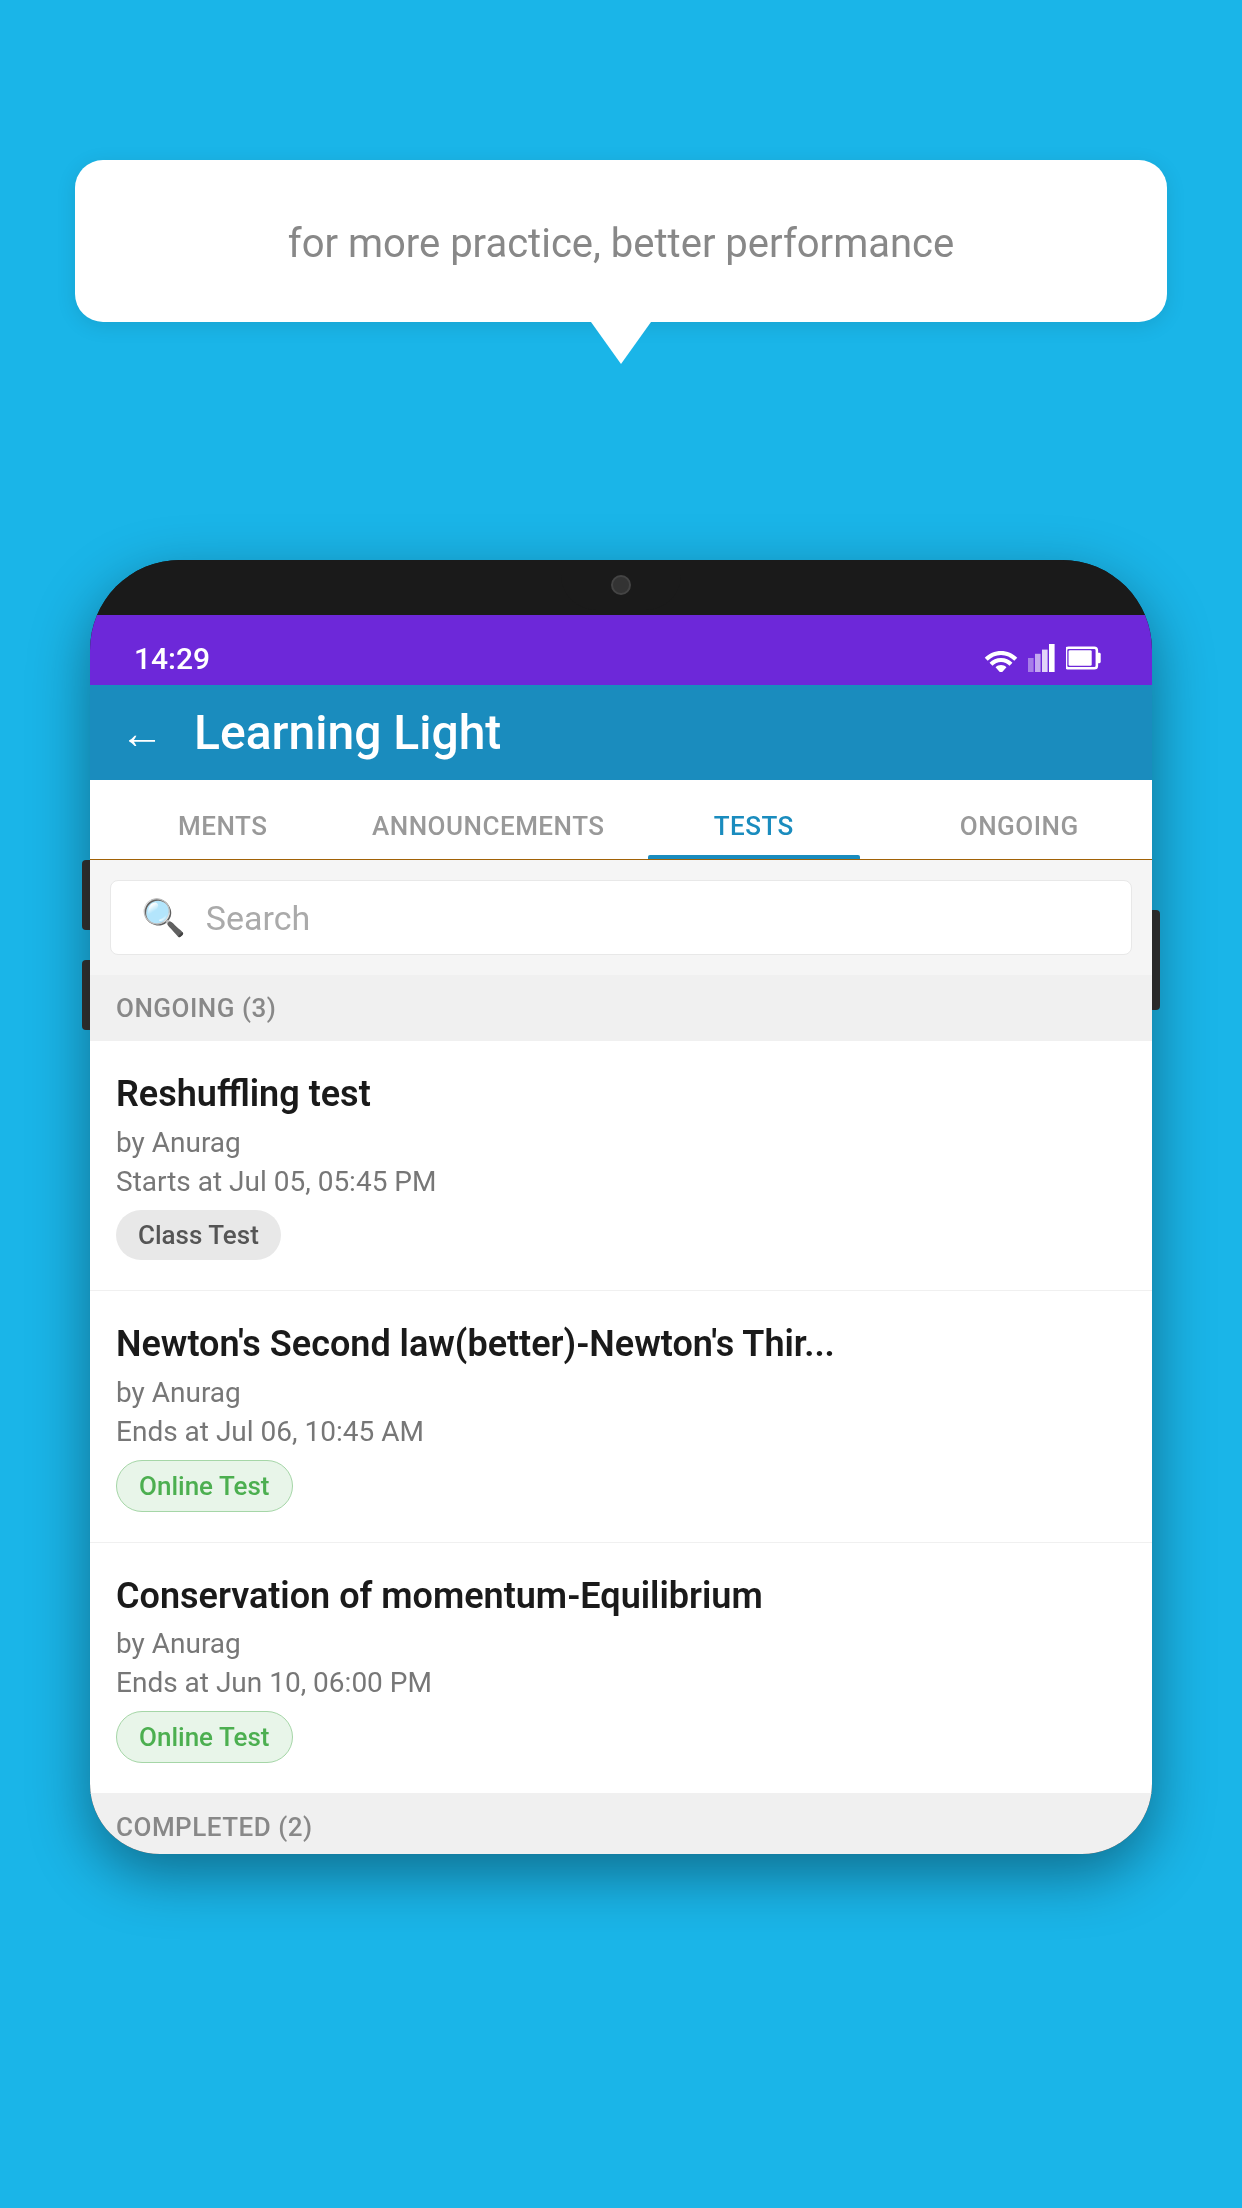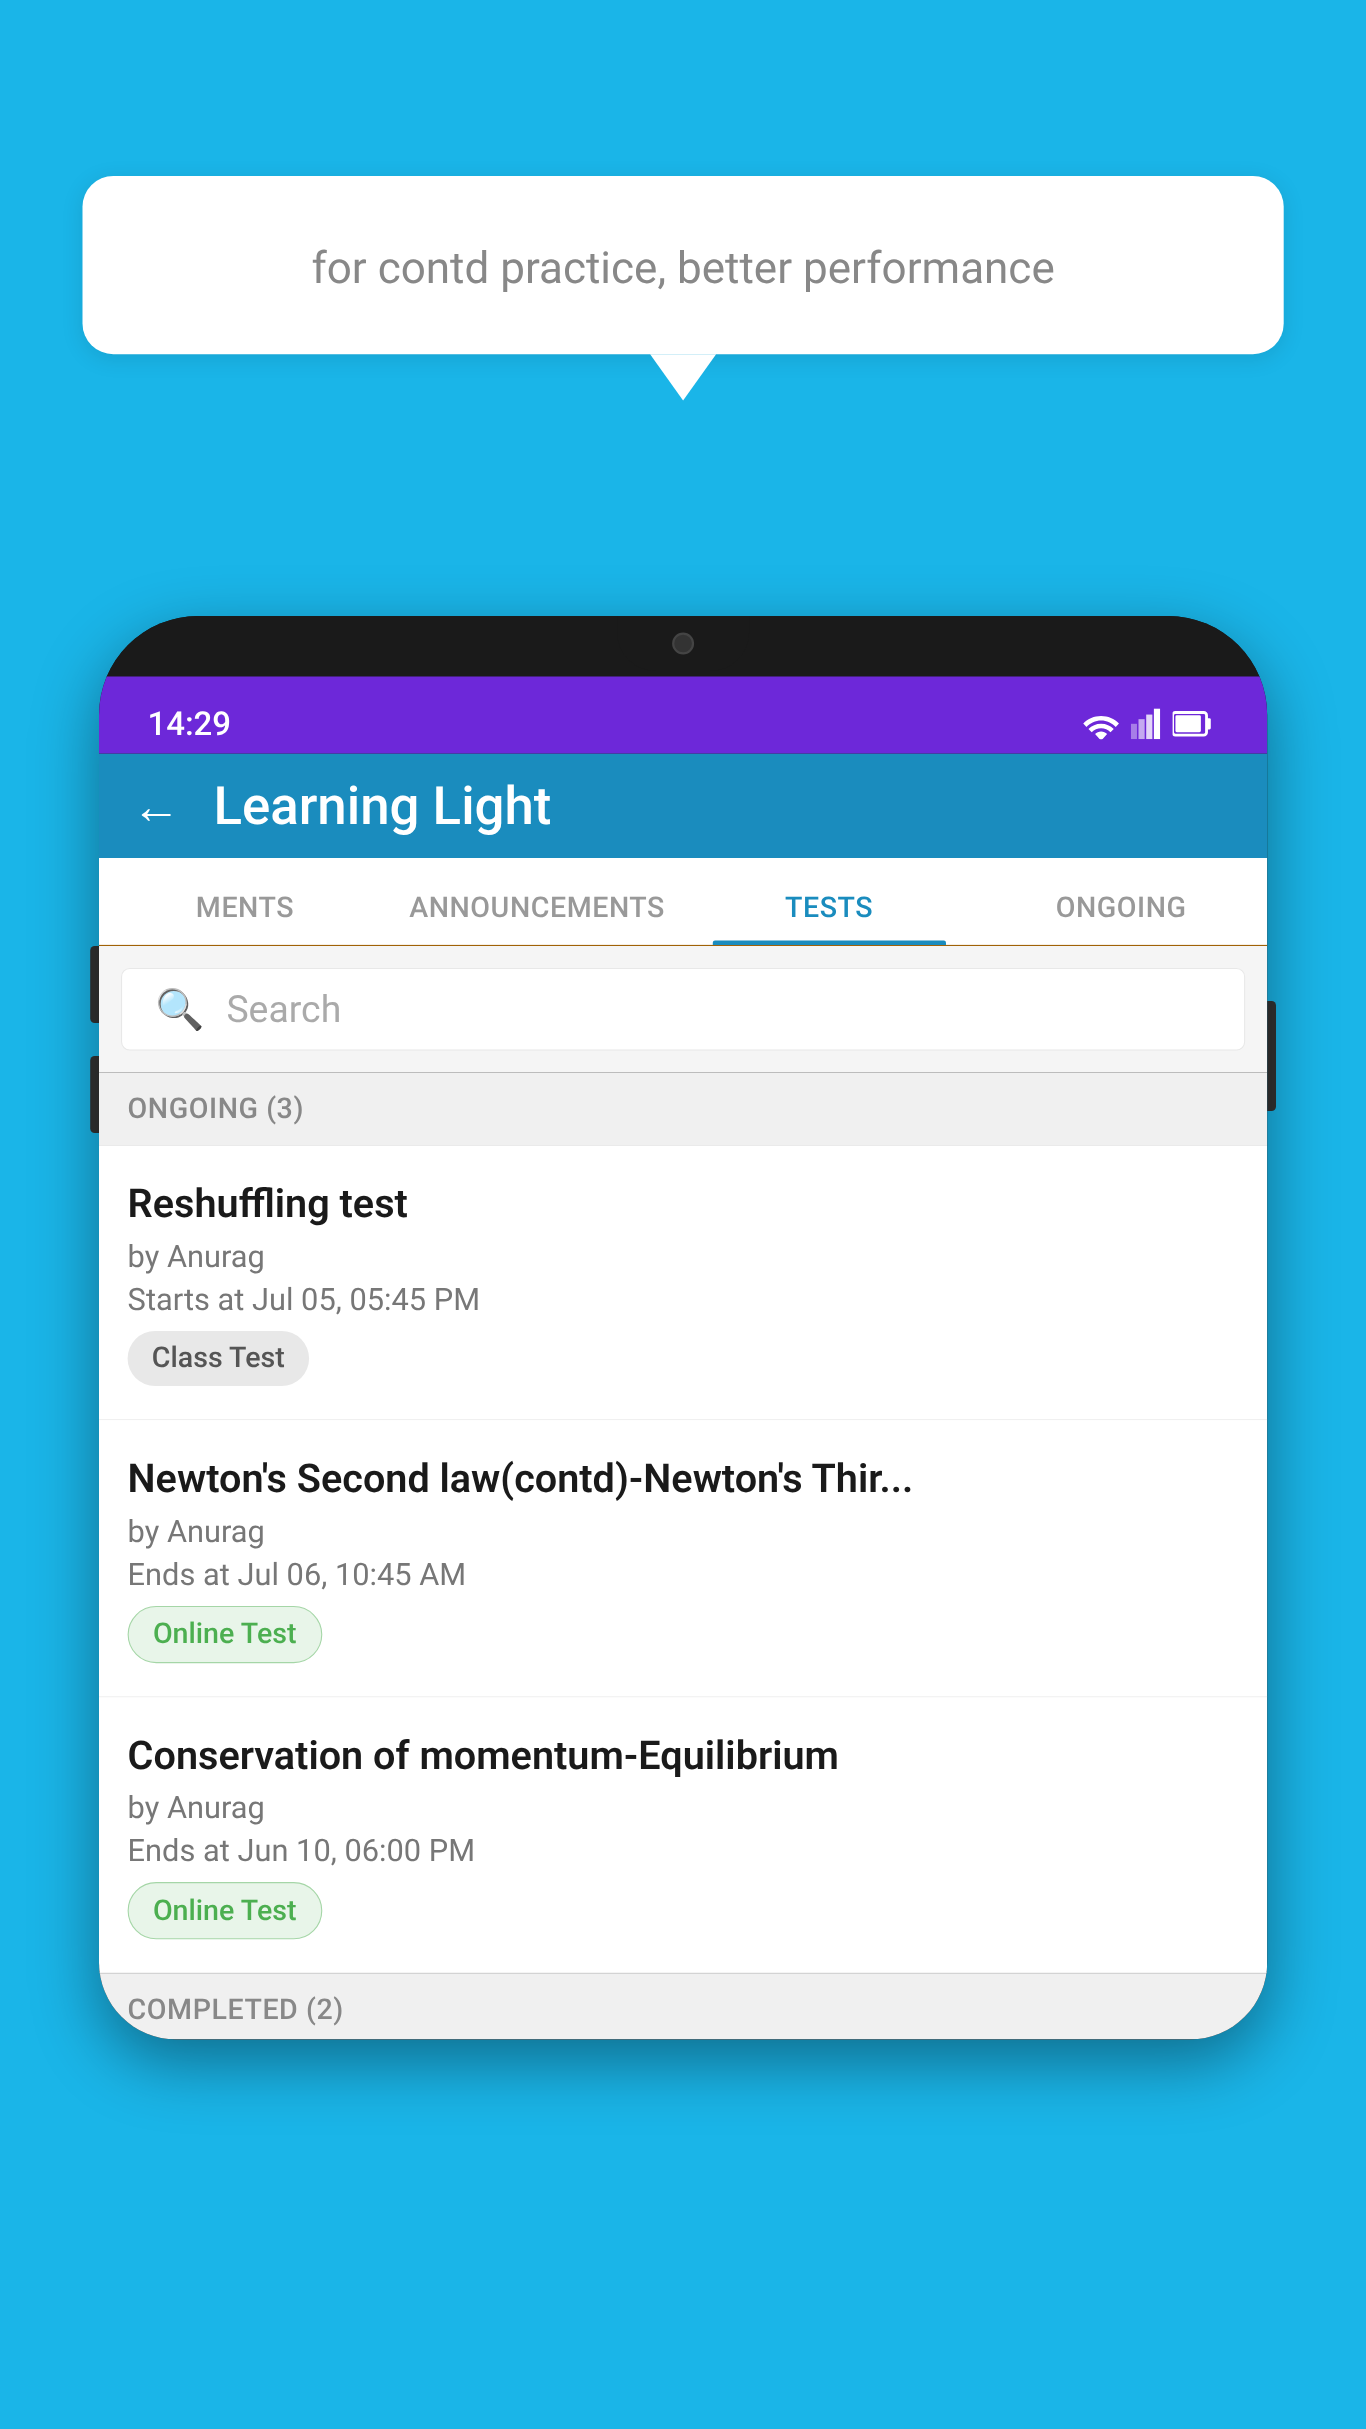--- a/index.html
+++ b/index.html
@@ -325,21 +325,21 @@
       height: 55px;
       border-radius: 85px 85px 0 0;
       position: relative;
     }
   </style>
 </head>
 <body>
 
 <div class="speech-bubble-wrapper">
   <div class="speech-bubble">
-    <div class="bubble-subtitle">for contd practice, better performance</div>
+    <div class="bubble-subtitle">for more practice, better performance</div>
   </div>
   <div class="speech-bubble-tail"></div>
 </div>
 
 <div class="phone-wrapper">
   <div class="phone-side-btn-left"></div>
   <div class="phone-side-btn-left2"></div>
   <div class="phone-side-btn-right"></div>
 
   <div class="phone-frame">
@@ -410,21 +410,21 @@
         <div class="test-info">
           <div class="test-name">Reshuffling test</div>
           <div class="test-author">by Anurag</div>
           <div class="test-date">Starts at  Jul 05, 05:45 PM</div>
         </div>
         <div class="test-badge badge-class">Class Test</div>
       </div>
 
       <div class="test-item">
         <div class="test-info">
-          <div class="test-name">Newton's Second law(contd)-Newton's Thir...</div>
+          <div class="test-name">Newton's Second law(better)-Newton's Thir...</div>
           <div class="test-author">by Anurag</div>
           <div class="test-date">Ends at  Jul 06, 10:45 AM</div>
         </div>
         <div class="test-badge badge-online">Online Test</div>
       </div>
 
       <div class="test-item">
         <div class="test-info">
           <div class="test-name">Conservation of momentum-Equilibrium</div>
           <div class="test-author">by Anurag</div>

